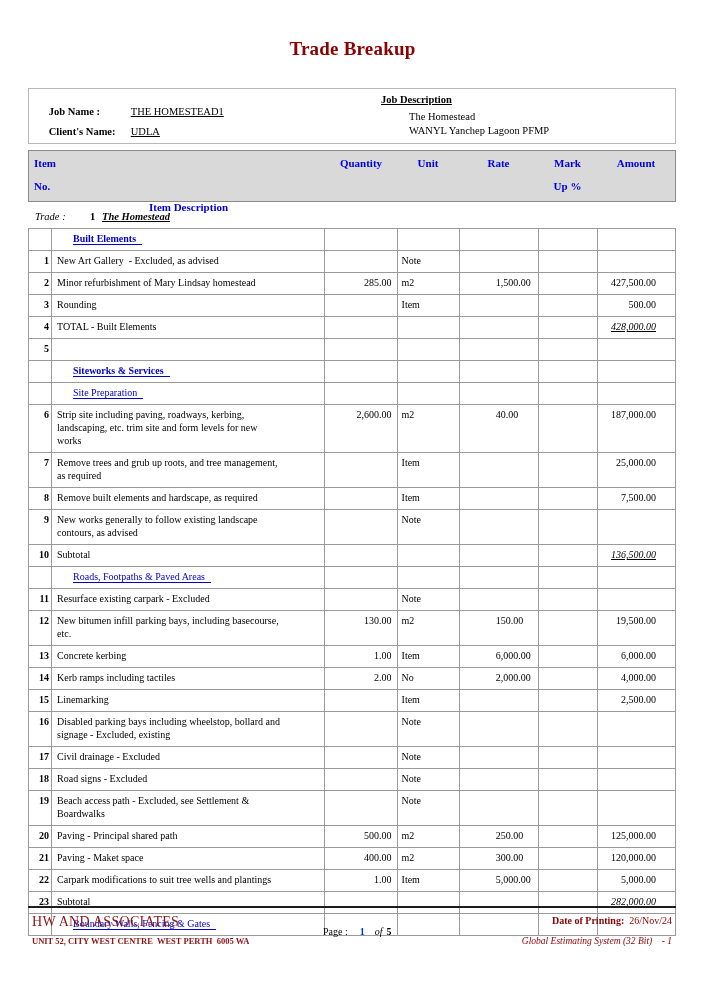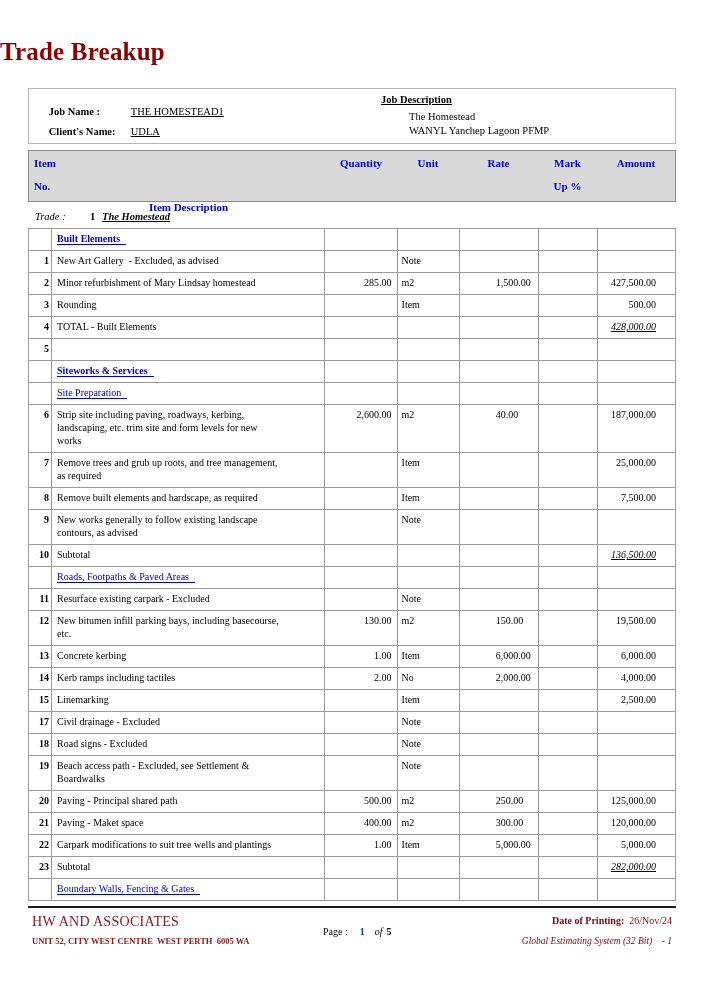--- a/index.html
+++ b/index.html
@@ -1,22 +1,22 @@
 <!DOCTYPE html>
 <html><head>
 <meta charset="utf-8">
 <style>
   * { margin:0; padding:0; box-sizing:border-box; }
   html,body { background:#ffffff; }
   body { font-family:"Liberation Serif", serif; color:#000; }
   .page { position:relative; width:705px; height:997px; background:#fff; overflow:hidden; }
 
   
-  .title { position:absolute; top:38px; left:0; width:705px; text-align:left;
-           font-size:25px; font-weight:bold; color:#8b0000; letter-spacing:0.2px; }
+  .title { position:absolute; top:38px; left:0; width:705px; text-align:center;
+           font-size:19px; font-weight:bold; color:#8b0000; letter-spacing:0.2px; }
 
   
   .hdr-box { position:absolute; left:28px; top:88px; width:648px; height:56px;
              border:1px solid #b8b8b8; background:#fff; font-size:10.5px; }
   .hdr-row { position:absolute; left:4px; white-space:pre; }
   .hdr-label { font-weight:bold; display:inline-block; width:82px; }
   .hdr-value { text-decoration:underline; }
   .hdr-right { position:absolute; left:352px; top:5px; width:292px; }
   .hdr-jobdesc { font-weight:bold; text-decoration:underline; font-size:10.5px; }
   .hdr-desc-lines { padding-left:28px; margin-top:5px; font-size:10.5px; line-height:13.5px; }
@@ -45,21 +45,21 @@
           font-size:10px; table-layout:fixed; }
   .grid td { border:1px solid #9a9a9a; vertical-align:top; padding:3px 3px 5px 3px; line-height:13px; }
   .grid { border:1px solid #7f7f7f; }
   td.no   { text-align:right; font-weight:bold; padding-right:2px; }
   td.desc { padding-left:5px; white-space:pre-wrap; }
   td.qty  { text-align:right; padding-right:5px; }
   td.unit { text-align:left; padding-left:4px; }
   td.rate { text-align:left; padding-right:5px;padding-left:36px; }
   td.amount { text-align:right; padding-right:19px; }
   td.amount.total { font-style:italic; text-decoration:underline; }
-  .section-link { color:#0000cc; border-bottom:1px solid #0000cc; padding-right:6px; }
+  .section-link { color:#0000cc; border-bottom:1px solid #0000cc; padding-right:6px;margin-left:16px; }
   .section-link.bold { font-weight:bold; }
 
   
   .foot-rule { position:absolute; left:28px; top:906px; width:648px; height:2px; background:#1c1c1c; }
   .foot-company { position:absolute; left:32px; top:914px; font-size:14px; color:#8b1515; letter-spacing:0.3px; }
   .foot-address { position:absolute; left:32px; top:936px; font-size:8.5px; font-weight:bold; color:#8b1515; white-space:pre; }
   .foot-page { position:absolute; left:313px; top:915px; font-size:10px; white-space:pre; }
   .foot-page .pg-label { color:#000; }
   .foot-page .pg-num { color:#0033cc; font-weight:bold; padding:0 10px 0 12px; }
   .foot-page .pg-of { font-style:italic; padding-right:4px; }
@@ -299,20 +299,30 @@
         <tr>
           <td class="no">15</td>
           <td class="desc">Linemarking</td>
           <td class="qty"></td>
           <td class="unit">Item</td>
           <td class="rate"></td>
           <td class="markup"></td>
           <td class="amount">2,500.00</td>
         </tr>
         <tr>
+          <td class="no">16</td>
+          <td class="desc">Disabled parking bays including wheelstop, bollard and
+signage - Excluded, existing</td>
+          <td class="qty"></td>
+          <td class="unit">Note</td>
+          <td class="rate"></td>
+          <td class="markup"></td>
+          <td class="amount"></td>
+        </tr>
+        <tr>
           <td class="no">17</td>
           <td class="desc">Civil drainage - Excluded</td>
           <td class="qty"></td>
           <td class="unit">Note</td>
           <td class="rate"></td>
           <td class="markup"></td>
           <td class="amount"></td>
         </tr>
         <tr>
           <td class="no">18</td>

